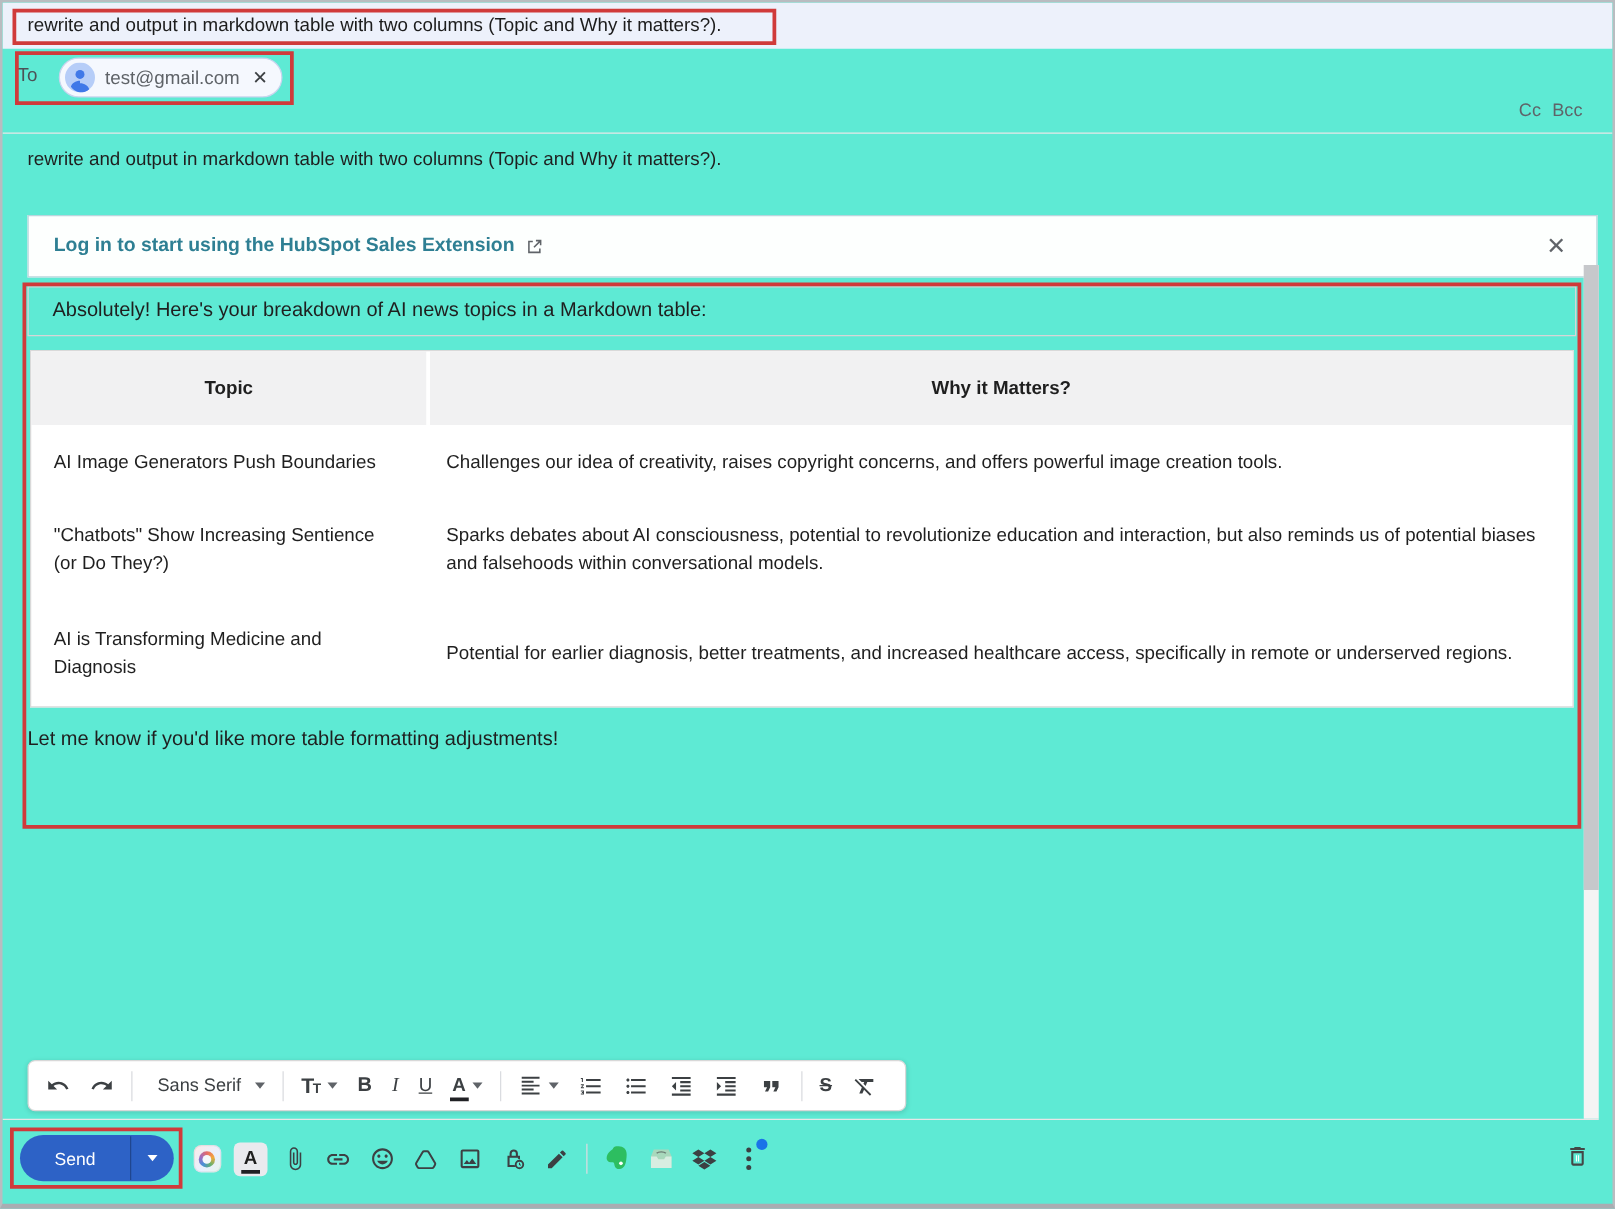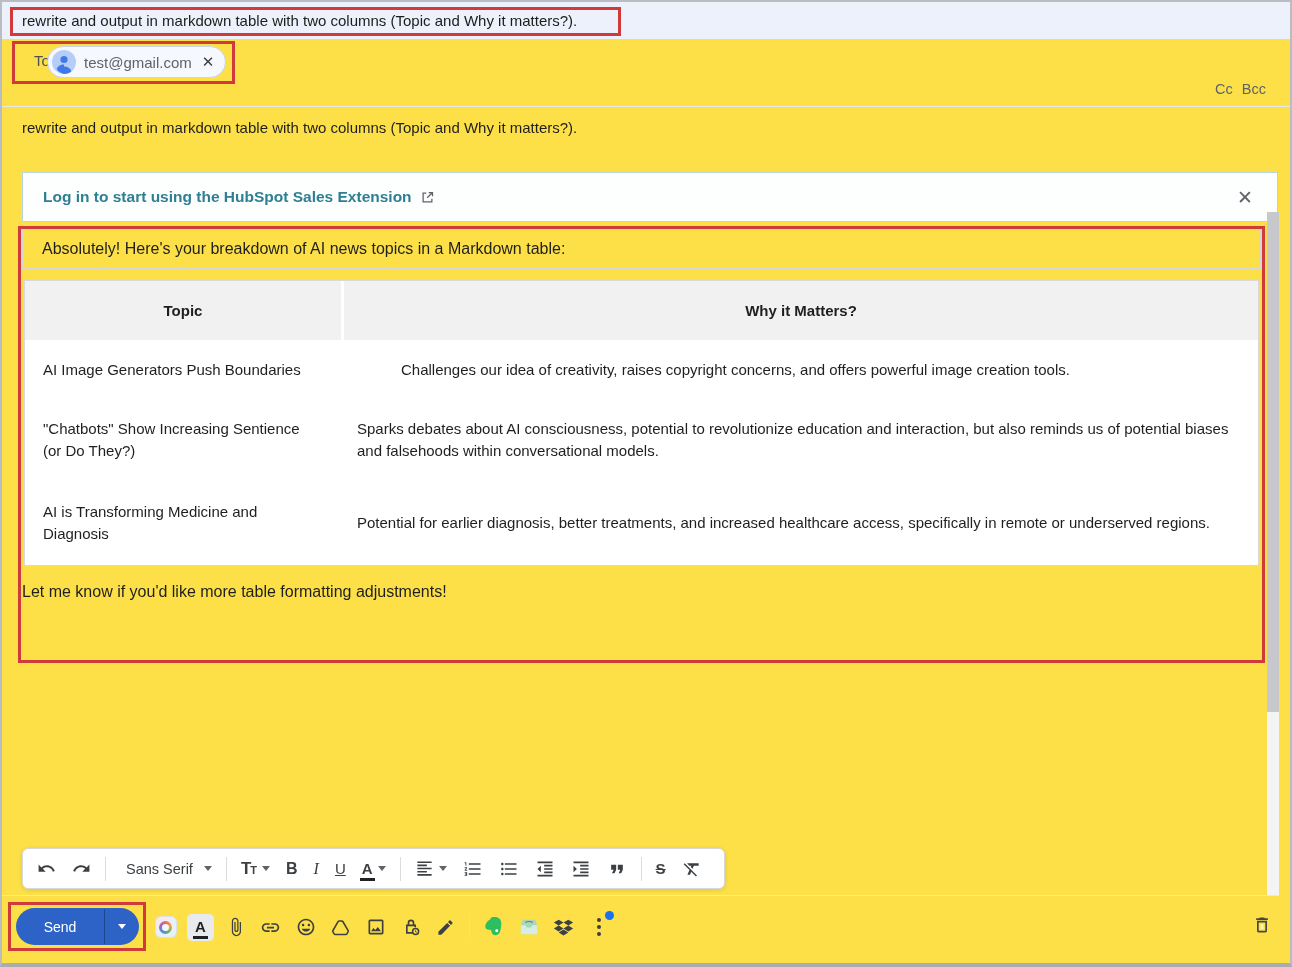--- a/index.html
+++ b/index.html
@@ -1,29 +1,29 @@
 <!DOCTYPE html>
 <html><head>
 <meta charset="utf-8">
 <style>
   * { margin:0; padding:0; box-sizing:border-box; }
   html,body { width:1292px; height:967px; }
   body { font-family:"Liberation Sans","DejaVu Sans",sans-serif; background:#fff; color:#1f1f1f; }
-  .window { position:relative; width:1292px; height:967px; background:#fde047; overflow:hidden;
+  .window { position:relative; width:1292px; height:967px; background:#5eead4; overflow:hidden;
             border:2px solid #b9bcc0; border-bottom:4px solid #a9adb2; }
 
   
   .anno { position:absolute; border:3px solid #d03a3a; z-index:40; pointer-events:none; }
 
   
   .subject-row { position:absolute; left:0; top:0; right:0; height:37px; background:#edf1fb;
                  display:flex; align-items:center; padding-left:20px; font-size:15px; color:#1c1c1c; }
 
   
-  .to-label { position:absolute; left:32px; top:50px; font-size:15px; color:#4d5156; }
+  .to-label { position:absolute; left:12px; top:50px; font-size:15px; color:#4d5156; }
   .chip { position:absolute; left:45px; top:44px; height:32px; border-radius:16px;
           border:1px solid #c9d4ee; background:#f5f8fe; display:flex; align-items:center;
           padding:0 9px 0 4px; gap:8px; }
   .chip-email { font-size:15px; color:#5f6368; }
   .chip-x { font-size:15px; color:#3c4043; cursor:pointer; padding:0 2px; }
   .ccbcc { position:absolute; right:24px; top:79px; font-size:14.5px; color:#5f6368; display:flex; gap:9px; }
   .divider-h { position:absolute; height:1px; background:#e7e7e7; }
 
   
   .body-line { position:absolute; left:20px; top:117px; font-size:15px; }
@@ -41,21 +41,21 @@
 
   
   .ai-table { position:absolute; left:22px; top:278px; width:1235px; border:1px solid #d9d9d9; background:#fff; }
   .t-head { display:flex; gap:3px; height:59px; }
   .t-head .th { background:#f1f1f2; display:flex; align-items:center; justify-content:center;
                 font-weight:bold; font-size:15px; }
   .th.c1 { width:316px; } .th.c2 { flex:1; }
   .t-row { display:flex; align-items:center; font-size:15px; line-height:22px; }
   .t-row .c1 { width:316px; padding:0 28px 0 18px; }
   .t-row .c2 { flex:1; padding:0 16px 0 16px; }
-  .r1 { height:60px;gap:44px; } .r2 { height:80px; } .r3 { height:85px; }
+  .r1 { height:60px; } .r2 { height:80px; } .r3 { height:85px; }
 
   
   .scroll-track { position:absolute; left:1265px; top:210px; width:12px; height:683px; background:#f4f4f4; }
   .scroll-thumb { position:absolute; left:1265px; top:210px; width:12px; height:500px; background:#c6c8cb; }
 
   
   .fmt-toolbar { position:absolute; left:20px; top:846px; width:703px; height:41px; background:#fff;
                  border:1px solid #d8d8d8; border-radius:6px; box-shadow:0 1px 4px rgba(0,0,0,.13);
                  display:flex; align-items:center; padding:16px 6px; z-index:10;text-align:center; }
   .tb-btn { height:38px; display:flex; align-items:center; justify-content:center;

